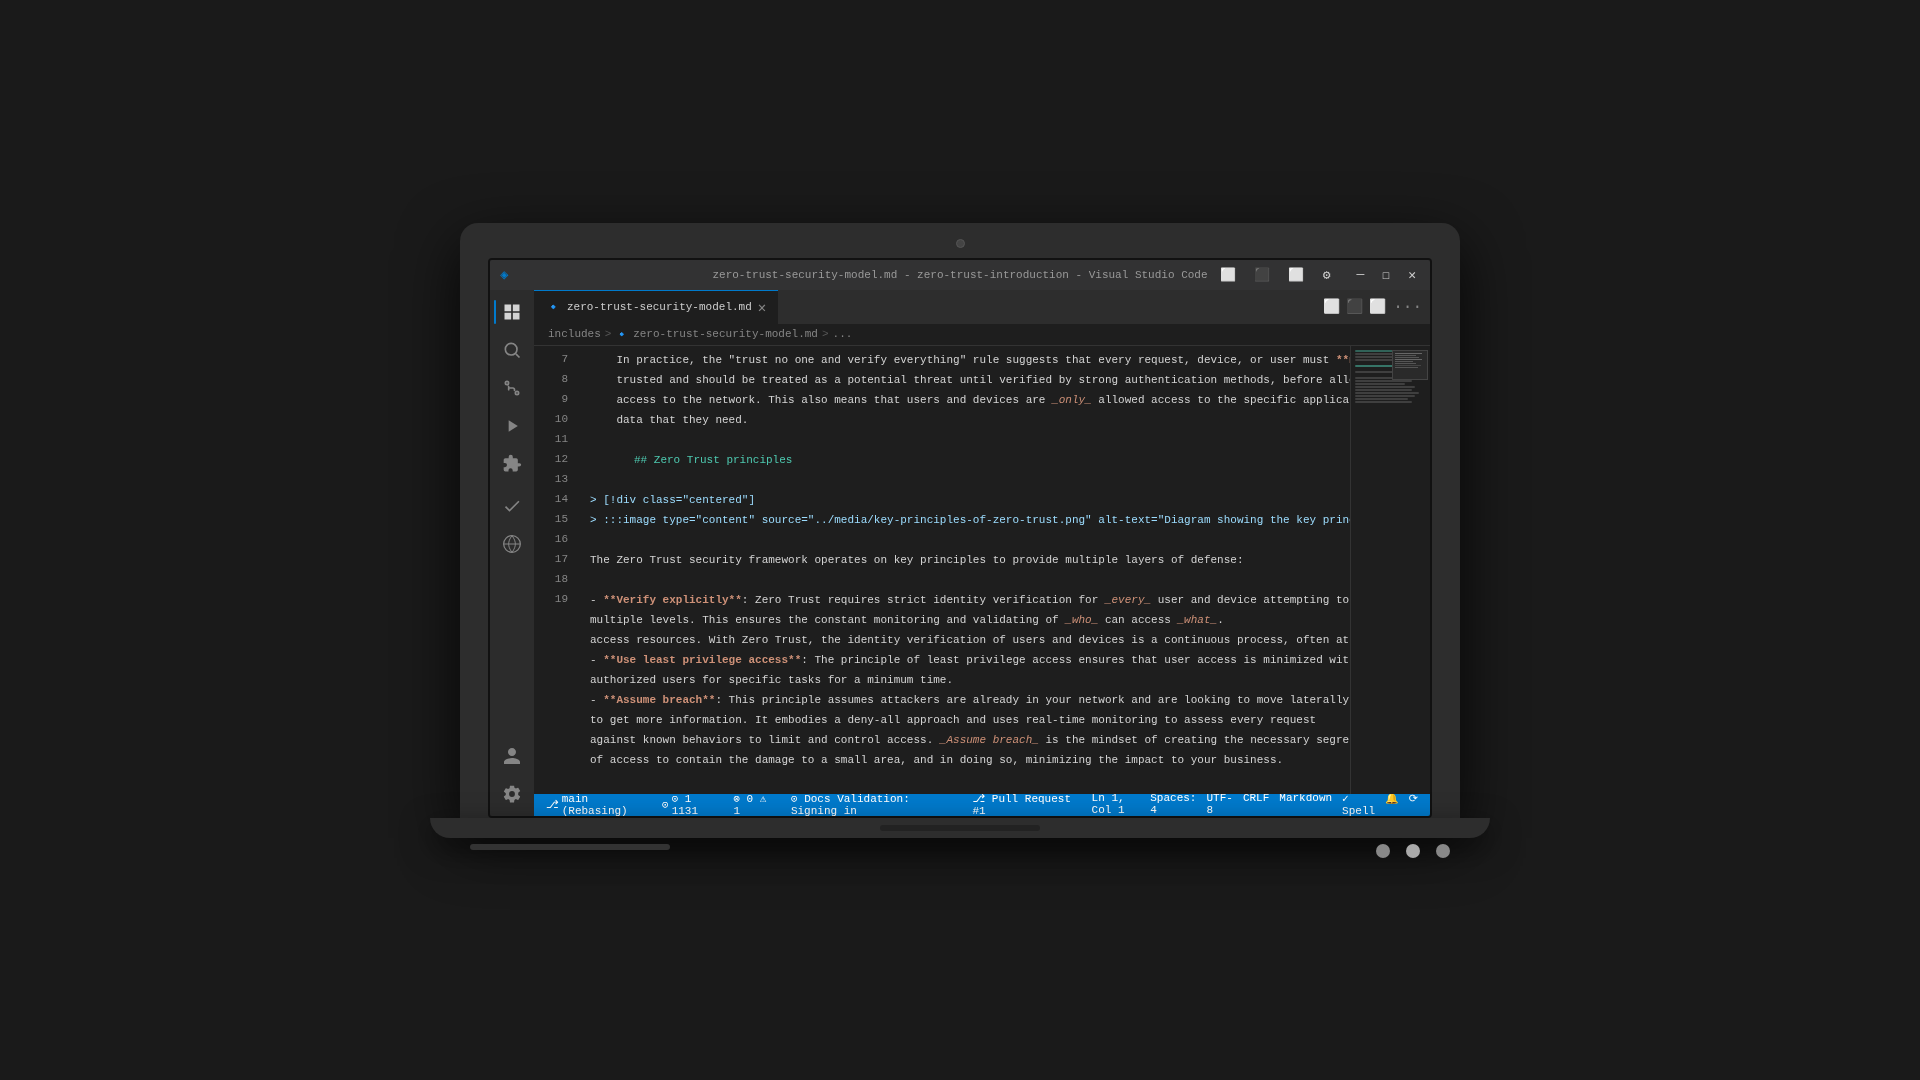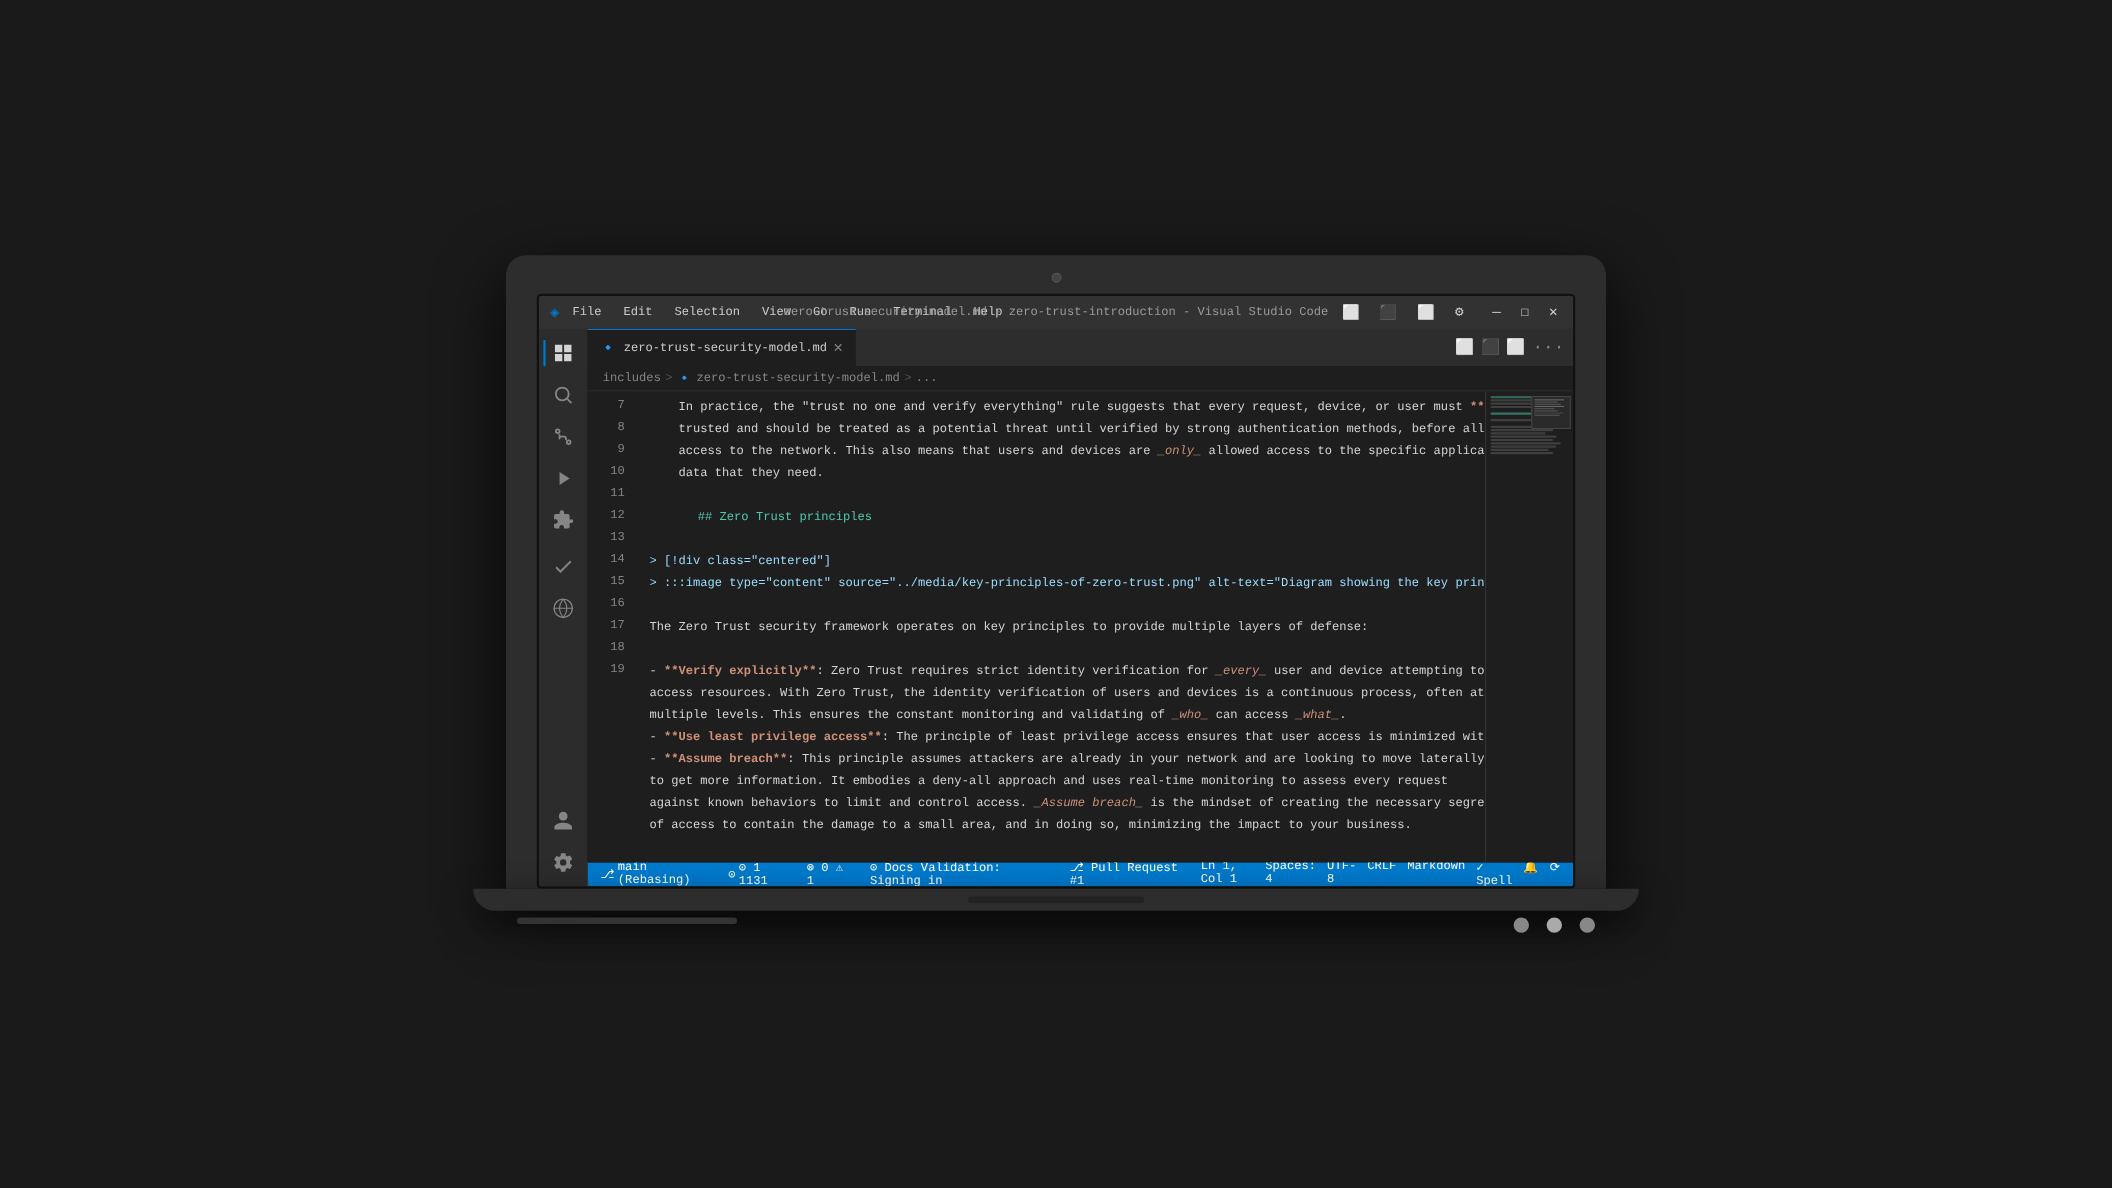--- a/index.html
+++ b/index.html
@@ -295,30 +295,20 @@
 
   <div style="background:#2d2d2d; border-radius:18px 18px 0 0; padding:16px 28px 0 28px; width:1000px; box-shadow: 0 20px 60px rgba(0,0,0,0.8);">
 
     <div style="width:9px; height:9px; background:#444; border-radius:50%; margin:0 auto 10px auto; border:1px solid #555;"></div>
 
     <div style="background:#1e1e1e; border-radius:4px; overflow:hidden; border:2px solid #111;">
       <div class="vscode">
 
         <div class="titlebar">
           <span class="titlebar-icon">◈</span>
-          <div class="titlebar-menu">
-            <span>File</span>
-            <span>Edit</span>
-            <span>Selection</span>
-            <span>View</span>
-            <span>Go</span>
-            <span>Run</span>
-            <span>Terminal</span>
-            <span>Help</span>
-          </div>
           <span class="titlebar-title">zero-trust-security-model.md - zero-trust-introduction - Visual Studio Code</span>
           <div class="titlebar-controls">
 
             <span style="font-size:13px; color:#ccc;">⬜</span>
             <span style="font-size:13px; color:#ccc;">⬛</span>
             <span style="font-size:13px; color:#ccc;">⬜</span>
             <span style="font-size:13px; color:#ccc;">⚙</span>
             <span style="font-size:13px; color:#ccc; margin-left:8px;">—</span>
             <span style="font-size:13px; color:#ccc;">☐</span>
             <span style="font-size:13px; color:#ccc;">✕</span>
@@ -447,27 +437,30 @@
                 </div>
                 <div class="code-line">&nbsp;</div>
                 <div class="code-line">
                   <span class="md-normal">The Zero Trust security framework operates on key principles to provide multiple layers of defense:</span>
                 </div>
                 <div class="code-line">&nbsp;</div>
                 <div class="code-line">
                   <span class="md-normal">- </span><span class="md-bold">**Verify explicitly**</span><span class="md-normal">: Zero Trust requires strict identity verification for </span><span class="md-italic">_every_</span><span class="md-normal"> user and device attempting to</span>
                 </div>
                 <div class="code-line">
+                  <span class="md-normal">multiple levels. This ensures the constant monitoring and validating of </span><span class="md-italic">_who_</span><span class="md-normal"> can access </span><span class="md-italic">_what_</span><span class="md-normal">.</span>
+                </div>
+                <div class="code-line">
                   <span class="md-normal">access resources. With Zero Trust, the identity verification of users and devices is a continuous process, often at</span>
                 </div>
                 <div class="code-line">
-                  <span class="md-normal">multiple levels. This ensures the constant monitoring and validating of </span><span class="md-italic">_who_</span><span class="md-normal"> can access </span><span class="md-italic">_what_</span><span class="md-normal">.</span>
-                </div>
-                <div class="code-line">
                   <span class="md-normal">- </span><span class="md-bold">**Use least privilege access**</span><span class="md-normal">: The principle of least privilege access ensures that user access is minimized with</span>
+                </div>
+                <div class="code-line">
+                  <span class="md-normal">authorized users for specific tasks for a minimum time.</span>
                 </div>
                 <div class="code-line">
                   <span class="md-normal">- </span><span class="md-bold">**Assume breach**</span><span class="md-normal">: This principle assumes attackers are already in your network and are looking to move laterally and</span>
                 </div>
                 <div class="code-line">
                   <span class="md-normal">to get more information. It embodies a deny-all approach and uses real-time monitoring to assess every request</span>
                 </div>
                 <div class="code-line">
                   <span class="md-normal">against known behaviors to limit and control access. </span><span class="md-italic">_Assume breach_</span><span class="md-normal"> is the mindset of creating the necessary segregation</span>
                 </div>

